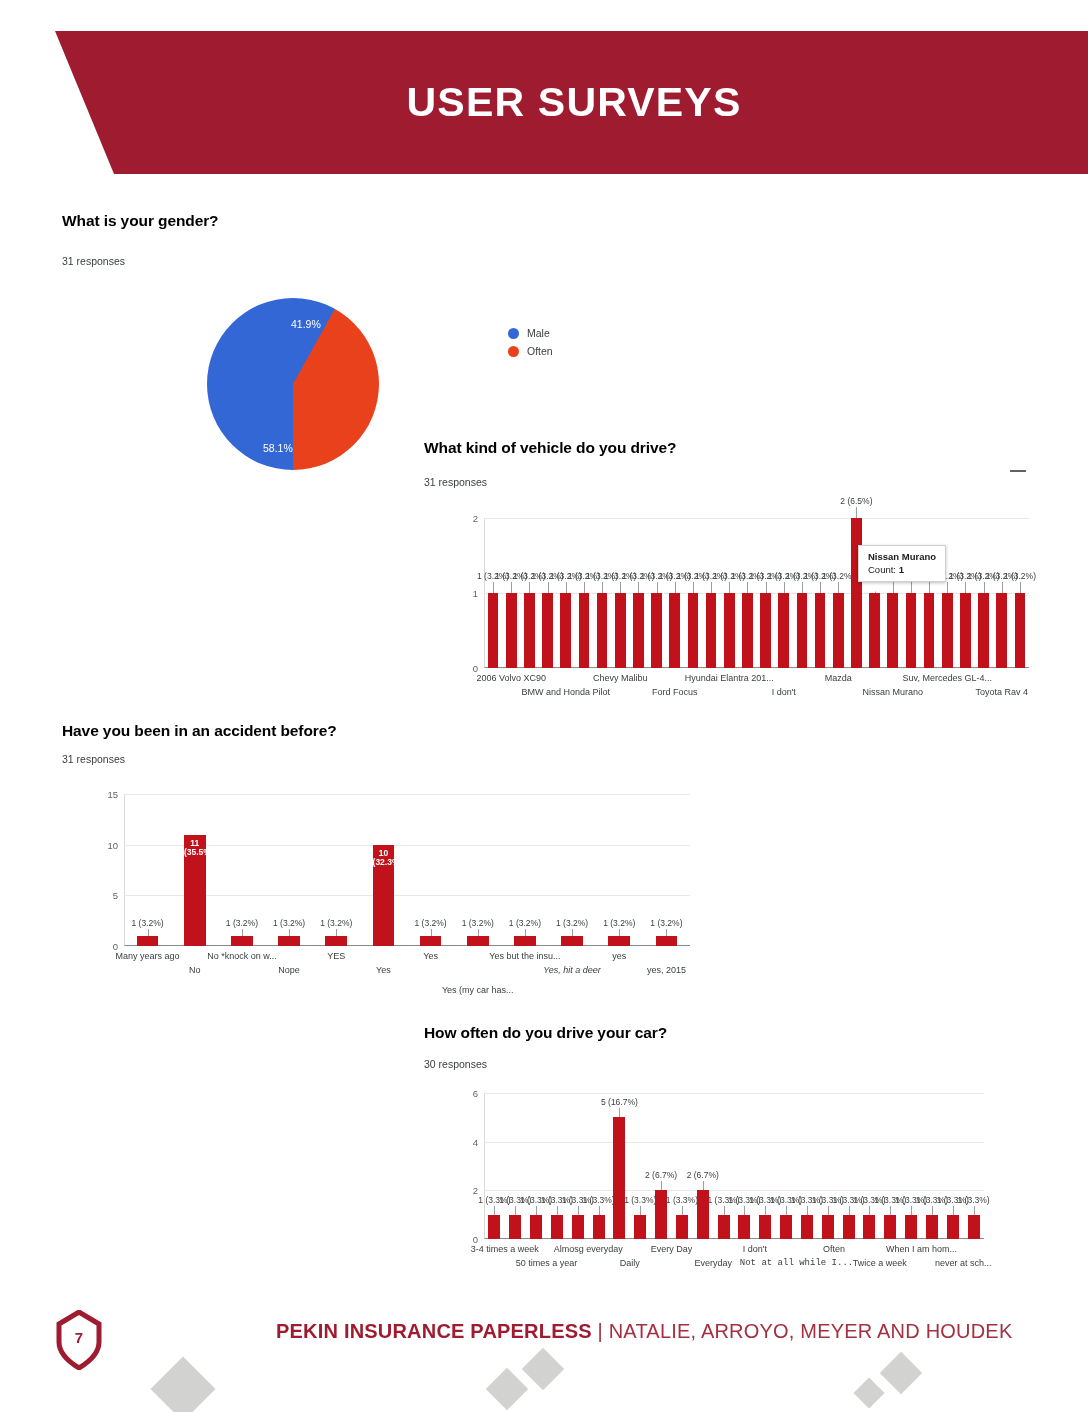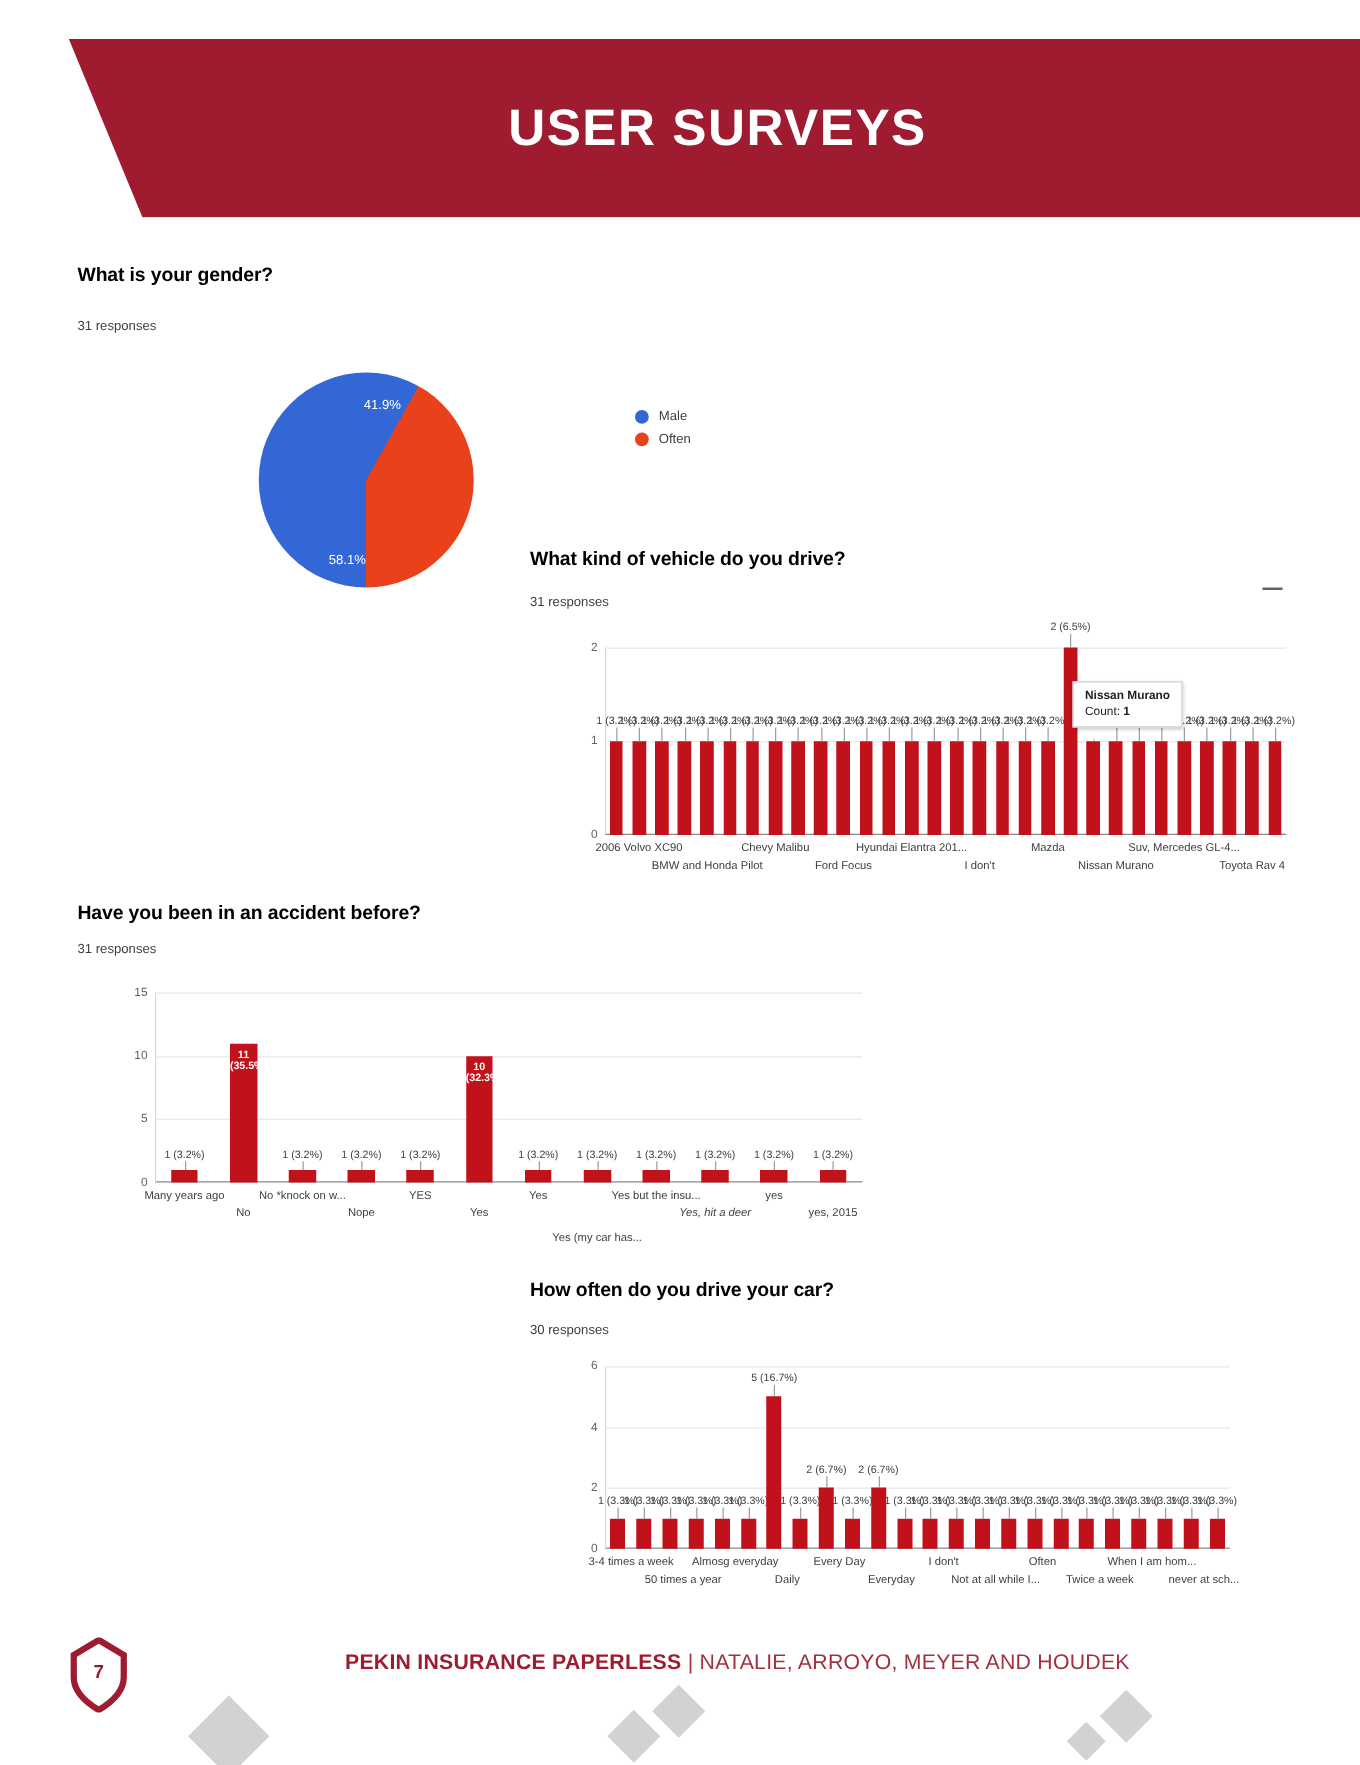--- a/index.html
+++ b/index.html
@@ -70,21 +70,21 @@
     border-left:14px solid transparent;
     border-top:12px solid #ffffff;
   }
   .dash-mark{ position:absolute; width:16px; height:2px; background:#5f6368; }
 
   
   .shield{ position:absolute; }
   .shield-num{ position:absolute; left:0; top:0; width:100%; height:100%;
                display:flex; align-items:center; justify-content:center;
                color:#9E1B30; font-size:15px; font-weight:bold; padding-bottom:6px;}
-  .footer-text{ position:absolute; font-size:17px; letter-spacing:0.2px; white-space:nowrap;text-align:right; }
+  .footer-text{ position:absolute; font-size:20px; letter-spacing:0.2px; white-space:nowrap;text-align:right; }
   .footer-text .b{ color:#9E1B30; font-weight:bold; }
   .footer-text .n{ color:#A33040; font-weight:normal; }
   .diamond{ position:absolute; background:#d2d2d0; }
 </style>
 </head>
 <body>
 
 <div class="header-banner"></div>
 <div class="header-title">USER SURVEYS</div>
 
@@ -371,21 +371,21 @@
     <div class="bar" style="left: 483.542px; width: 12.0833px; height: 24.3333px; background: rgb(193, 18, 28);"></div>
     <div class="leaderline" style="left: 489.583px; top: 112.667px; height: 9px;"></div>
     <div class="barlabel" style="left: 489.583px; top: 101.667px;">1 (3.3%)</div>
     <div class="xlab" style="left: 20.8333px; top: 151px;">3-4 times a week</div>
     <div class="xlab" style="left: 62.5px; top: 165px;">50 times a year</div>
     <div class="xlab" style="left: 104.167px; top: 151px;">Almosg everyday</div>
     <div class="xlab" style="left: 145.833px; top: 165px;">Daily</div>
     <div class="xlab" style="left: 187.5px; top: 151px;">Every Day</div>
     <div class="xlab" style="left: 229.167px; top: 165px;">Everyday</div>
     <div class="xlab" style="left: 270.833px; top: 151px;">I don't</div>
-    <div class="xlab" style="left: 312.5px; top: 165px;">Not at all while I...</div>
+    <div class="xlab" style="left: 312.5px; top: 165px; font-family: Liberation Mono, monospace;">Not at all while I...</div>
     <div class="xlab" style="left: 350px; top: 151px;">Often</div>
     <div class="xlab" style="left: 395.833px; top: 165px;">Twice a week</div>
     <div class="xlab" style="left: 437.5px; top: 151px;">When I am hom...</div>
     <div class="xlab" style="left: 479.167px; top: 165px;">never at sch...</div>
   </div>
 
 <svg class="shield" style="left:56px;top:1310px;" width="46" height="60" viewBox="0 0 46 60">
   <path d="M23 2 L43 14 L43 32 Q43 46 23 58 Q3 46 3 32 L3 14 Z" fill="none" stroke="#9E1B30" stroke-width="5"></path>
 </svg>
 <div class="shield-num" style="left:56px;top:1310px;width:46px;height:60px;">7</div>

